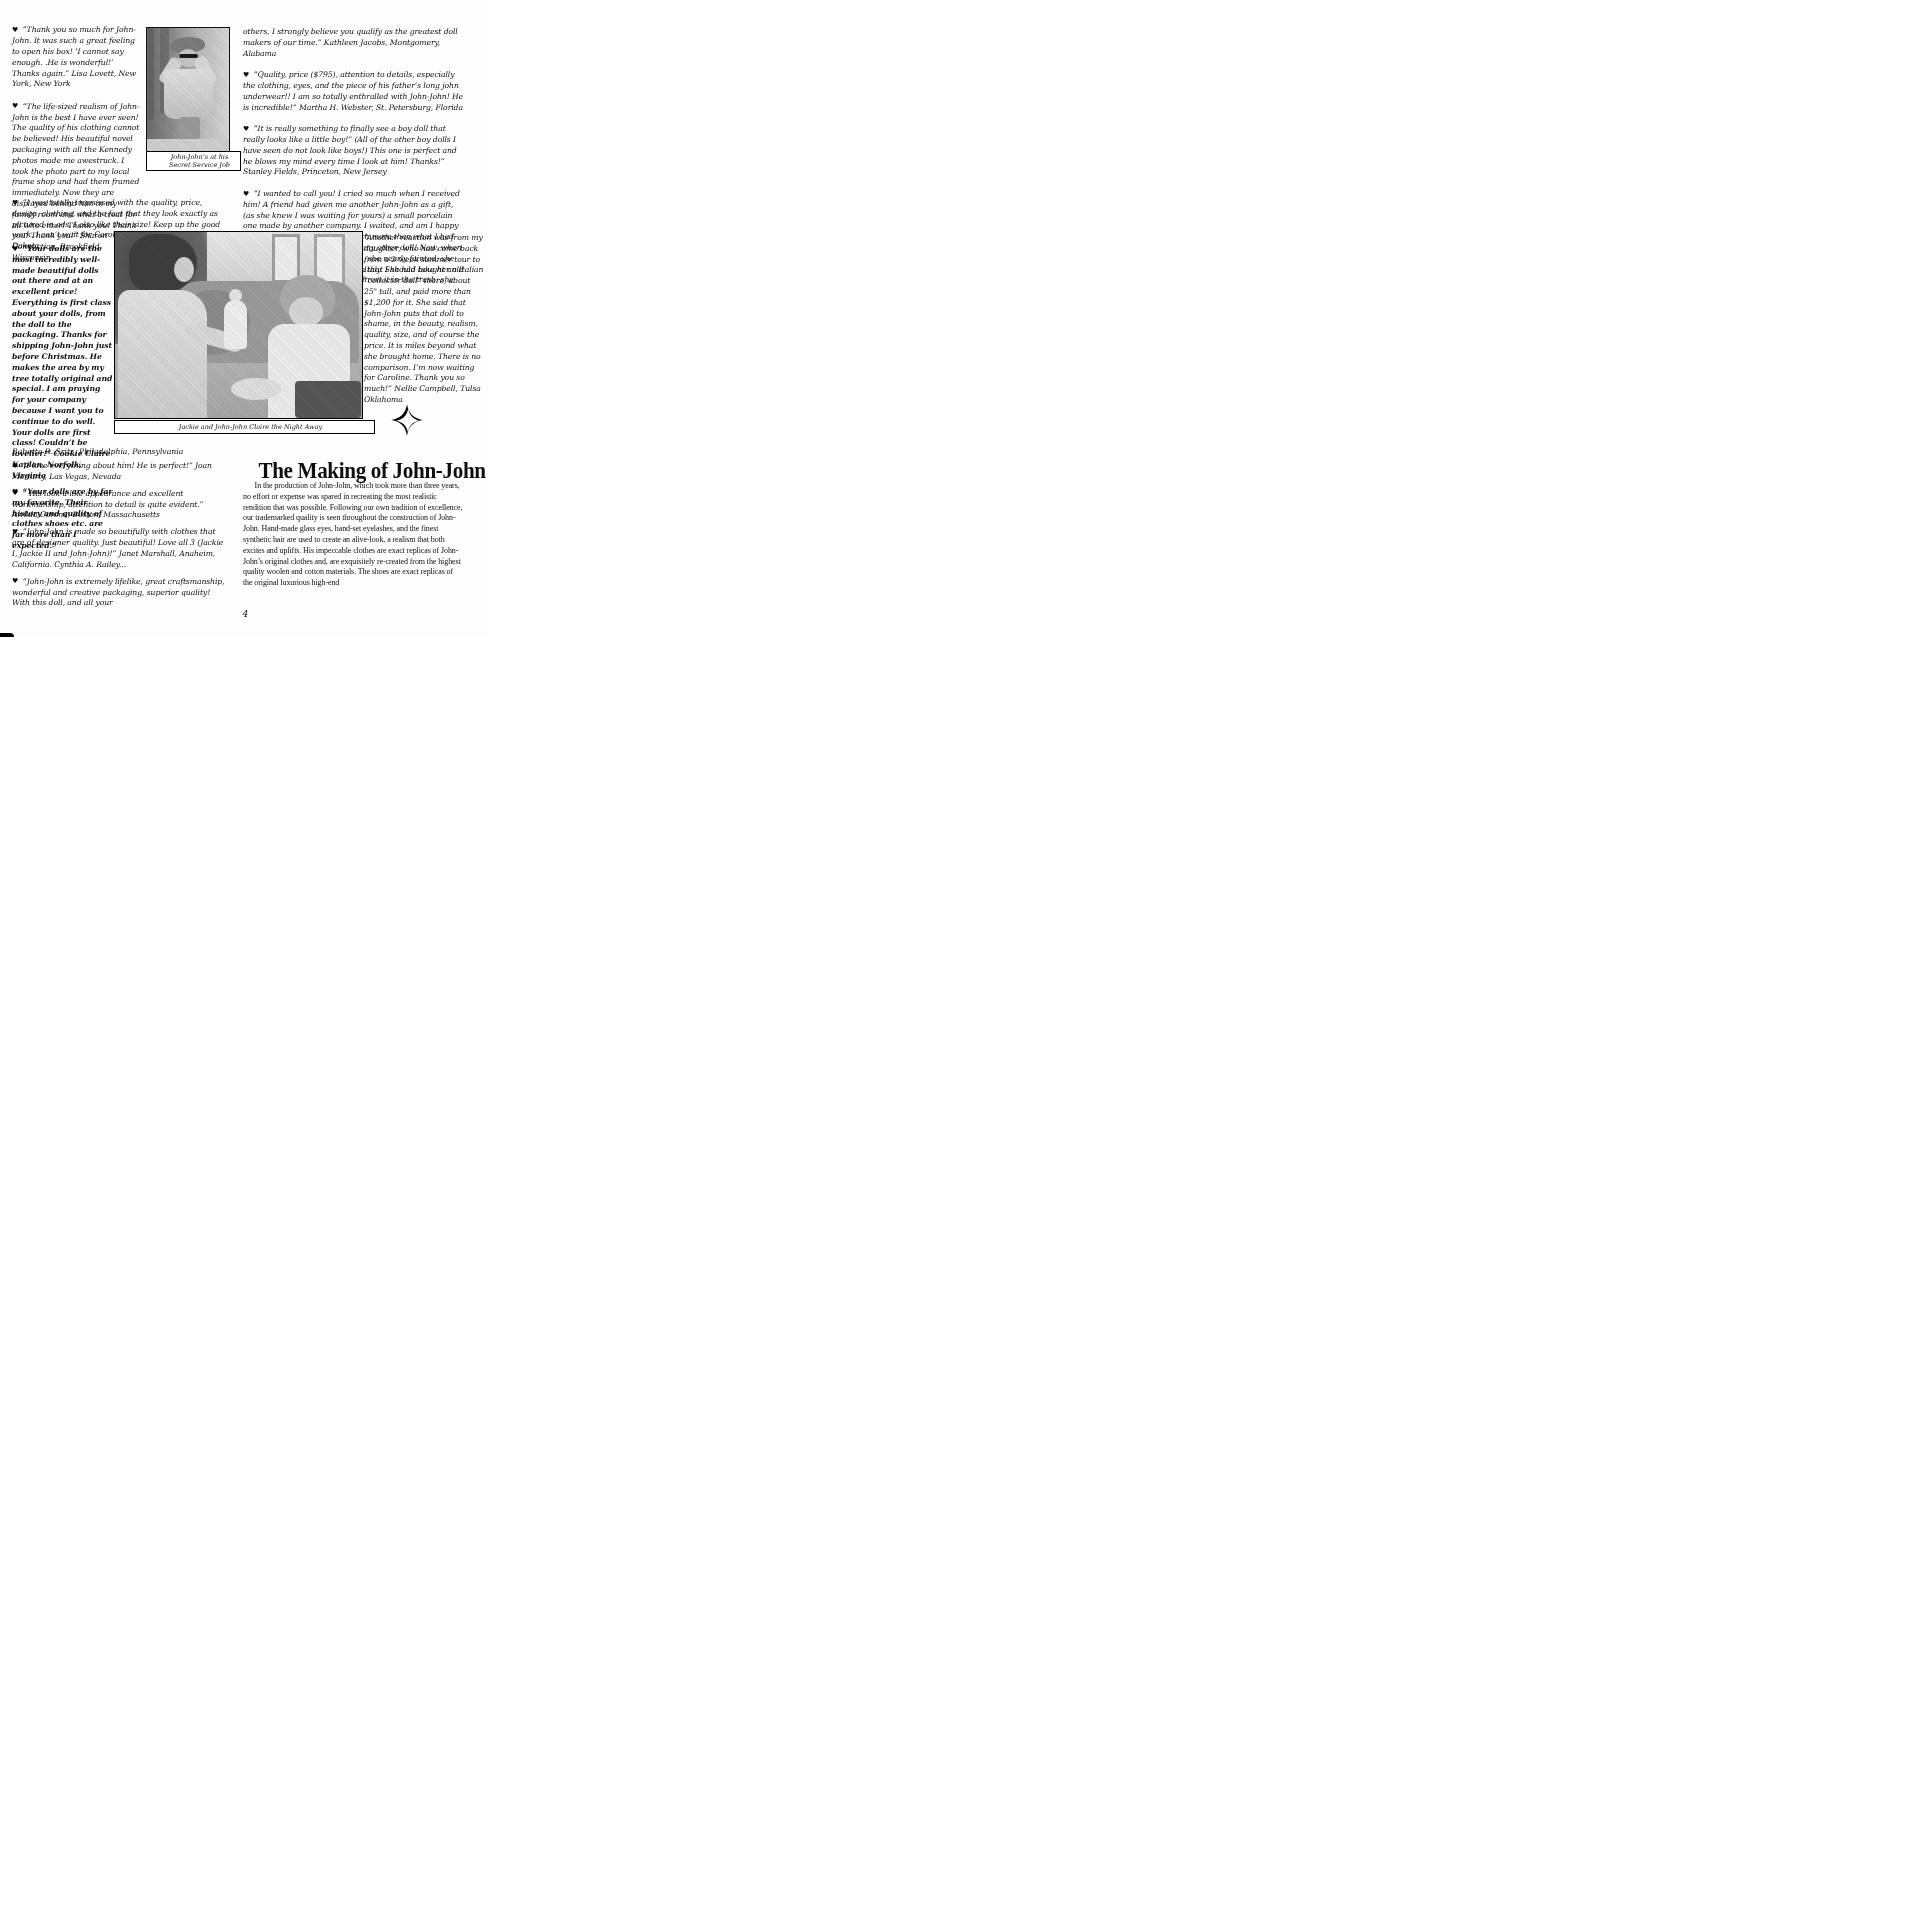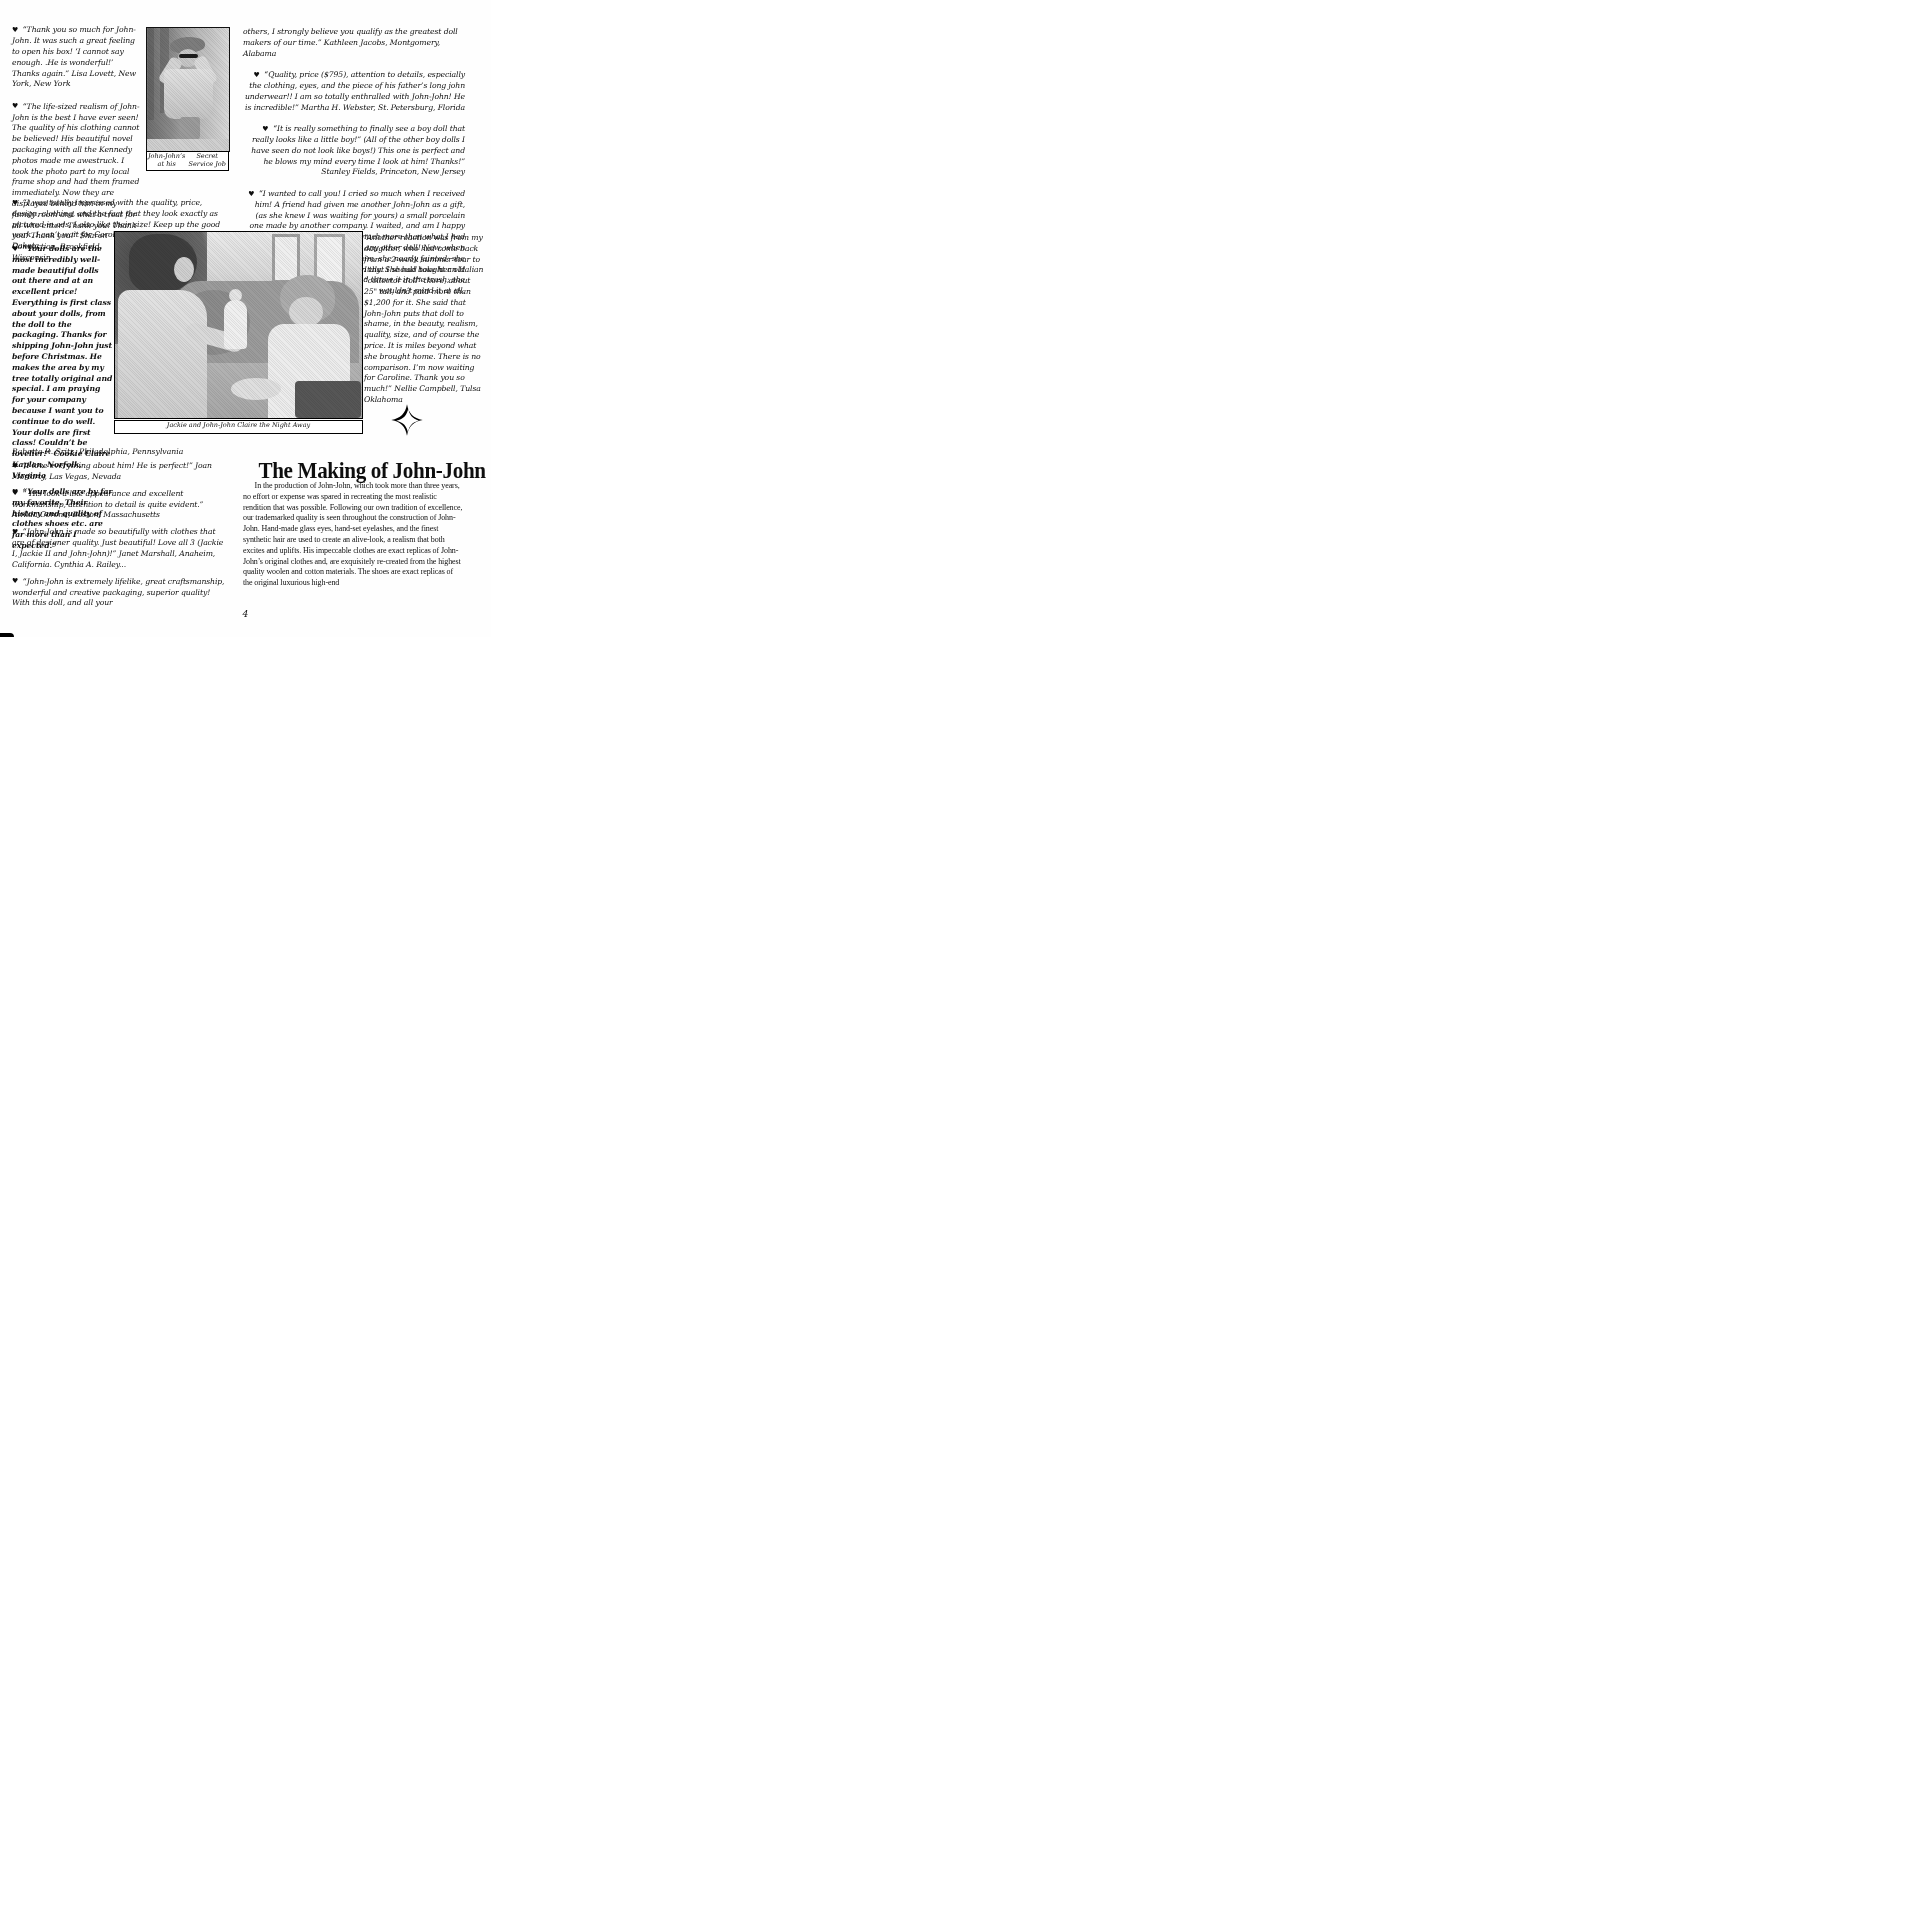--- a/index.html
+++ b/index.html
@@ -11,28 +11,28 @@
   .bullet{font-style:normal;font-size:7px;margin-right:4.6px;position:relative;top:-0.4px;}
   .abs{position:absolute;}
   
   .col-left-top{left:12px;top:25.4px;width:129px;}
   .col-left-full{left:12px;top:198px;width:218px;}
   .col-left-narrow{left:12px;top:244px;width:101px;font-weight:bold;}
   .babette{left:12px;top:447px;width:216px;font-style:italic;font-size:7.7px;line-height:10.8px;}
   .col-left-bottom{left:12px;top:461px;width:218px;}
   .col-left-bottom .t + .t{margin-top:6.2px;}
   .col-right-top{left:243px;top:27px;width:222px;}
-  .col-right-top .t + .t{margin-top:10.8px;text-align:right;}
+  .col-right-top .t + .t{margin-top:10.8px;}
   .col-right-mid{left:364px;top:233px;width:120px;}
   
   .photo{overflow:hidden;background:#bbb;}
   .photo-top{left:146px;top:27px;width:82px;height:123px;border:0.8px solid #111;
      background:linear-gradient(90deg,#6d6d6d 0%,#8a8a8a 30%,#b5b5b5 60%,#d8d8d8 100%);}
-  .caption-box{border:1.2px solid #000;background:#fff;display:flex;flex-direction:row;
-     justify-content:center;text-align:center;}
+  .caption-box{border:1.2px solid #000;background:#fff;display:flex;flex-direction:column;
+     align-items:center;justify-content:center;text-align:center;padding-left:12px;}
   .caption-top{left:146px;top:151px;width:81px;height:17.7px;}
   .caption-top div{font-style:italic;font-size:6.5px;line-height:8px;}
   .photo-mid{left:114px;top:231px;width:247px;height:186px;border:1.2px solid #000;
      background:linear-gradient(180deg,#e9e9e9 0%,#d9d9d9 22%,#bcbcbc 48%,#a6a6a6 100%);}
   .caption-mid{left:114px;top:420px;width:247px;height:12px;}
   .caption-mid div{font-style:italic;font-size:6.5px;}
   .halftone{position:absolute;left:0;top:0;right:0;bottom:0;
      background:repeating-linear-gradient(45deg,rgba(0,0,0,.07) 0 0.4px,transparent 0.4px 1.2px);}
   
   .tp-post{position:absolute;left:13px;top:0;width:8.5px;height:85px;background:#5f5f5f;opacity:.55;}

